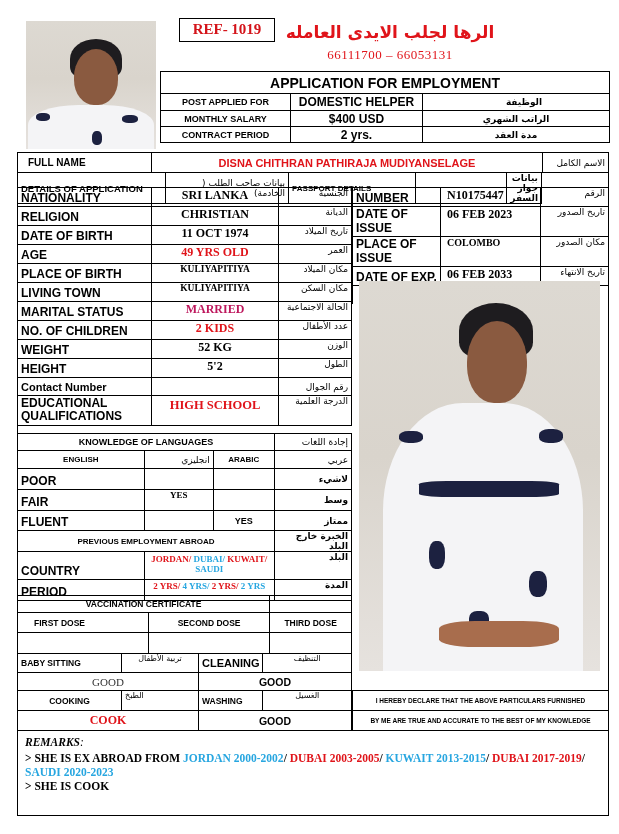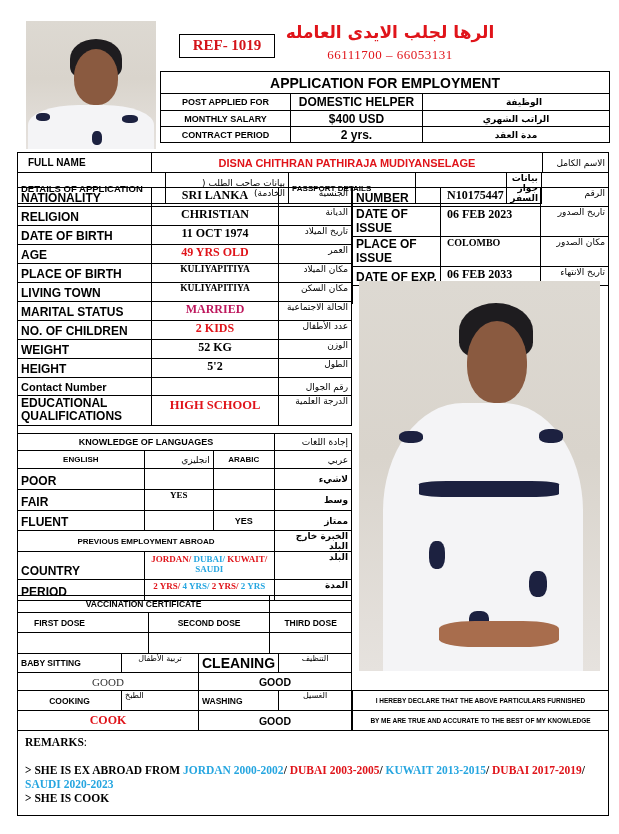--- a/index.html
+++ b/index.html
@@ -29,21 +29,21 @@
 
 <div class="abs photo" style="left:26px;top:21px;width:130px;height:128px;">
   <div class="hair" style="left:44px;top:18px;width:52px;height:40px;"></div>
   <div class="head" style="left:48px;top:28px;width:44px;height:56px;"></div>
   <div class="dress" style="left:2px;top:84px;width:126px;height:50px;"></div>
   <div class="pat" style="left:10px;top:92px;width:14px;height:8px;"></div>
   <div class="pat" style="left:96px;top:94px;width:16px;height:8px;"></div>
   <div class="pat" style="left:66px;top:110px;width:10px;height:14px;"></div>
 </div>
 
-<div class="abs ref" style="left:179px;top:34px;width:96px;height:24px;">REF- 1019</div>
+<div class="abs ref" style="left:179px;top:18px;width:96px;height:24px;">REF- 1019</div>
 
 <div class="abs ar-title" style="left:280px;top:22px;width:220px;height:24px;">الرها لجلب الايدى العامله</div>
 <div class="abs phone" style="left:290px;top:47px;width:200px;height:16px;">66111700 – 66053131</div>
 
 <table class="abs t-head" style="left:160px;top:71px;width:450px;">
   <tbody>
       <tr style="height:22px;">
     <td colspan="3" style="font-size:14px;">APPLICATION FOR EMPLOYMENT</td>
   </tr>
   <tr style="height:17px;">
@@ -260,21 +260,21 @@
     <td></td>
   </tr>
 </tbody>
   </table>
 
 <table class="abs" style="left:17px;top:653px;width:335px;">
   <tbody>
       <tr style="height:19px;">
     <td class="b" style="font-size:8.5px;width:104px;">BABY SITTING</td>
     <td class="ar" style="font-size:8px;text-align:center;width:77px;vertical-align:top;">تربية الأطفال</td>
-    <td class="b" style="font-size:14px;width:57px;">CLEANING</td>
+    <td class="b" style="font-size:11px;width:57px;">CLEANING</td>
     <td class="ar" style="font-size:8px;text-align:center;vertical-align:top;">التنظيف</td>
   </tr>
   <tr style="height:18px;">
     <td colspan="2" class="cen" style="font-family:'Liberation Serif',serif;font-size:11px;color:#333;">GOOD</td>
     <td colspan="2" class="cen b" style="font-size:10.5px;">GOOD</td>
   </tr>
   <tr style="height:20px;">
     <td class="b cen" style="font-size:8.5px;">COOKING</td>
     <td class="ar" style="font-size:8px;text-align:left;vertical-align:top;">الطبخ</td>
     <td class="b" style="font-size:8.5px;">WASHING</td>
@@ -292,20 +292,20 @@
       <tr style="height:20px;">
     <td class="b cen" style="font-size:6.5px;">I HEREBY DECLARE THAT THE ABOVE PARTICULARS FURNISHED</td>
   </tr>
   <tr style="height:20px;">
     <td class="b cen" style="font-size:6.5px;">BY ME ARE TRUE AND ACCURATE TO THE BEST OF MY KNOWLEDGE</td>
   </tr>
 </tbody>
   </table>
 
 <div class="abs" style="left:25px;top:735px;width:580px;font-family:'Liberation Serif',serif;font-weight:bold;font-size:11.5px;line-height:14px;">
-  <div style="margin-bottom:14px;">
+  <div style="margin-bottom:2px;font-style:italic;">
     <span>REMARKS</span><span style="font-weight:normal;">:</span>
   </div>
   <div>
     <span>&gt; SHE IS EX ABROAD FROM </span><span id="remarks-parts"><span style="color: rgb(39, 166, 224);">JORDAN 2000-2002</span><span style="color: rgb(0, 0, 0);">/ </span><span style="color: rgb(224, 20, 26);">DUBAI 2003-2005</span><span style="color: rgb(0, 0, 0);">/ </span><span style="color: rgb(39, 166, 224);">KUWAIT 2013-2015</span><span style="color: rgb(0, 0, 0);">/ </span><span style="color: rgb(224, 20, 26);">DUBAI 2017-2019</span><span style="color: rgb(0, 0, 0);">/ </span><span style="color: rgb(39, 166, 224);">SAUDI 2020-2023</span></span>
   </div>
   <div>&gt; SHE IS COOK</div>
 </div>
 
 </body></html>

